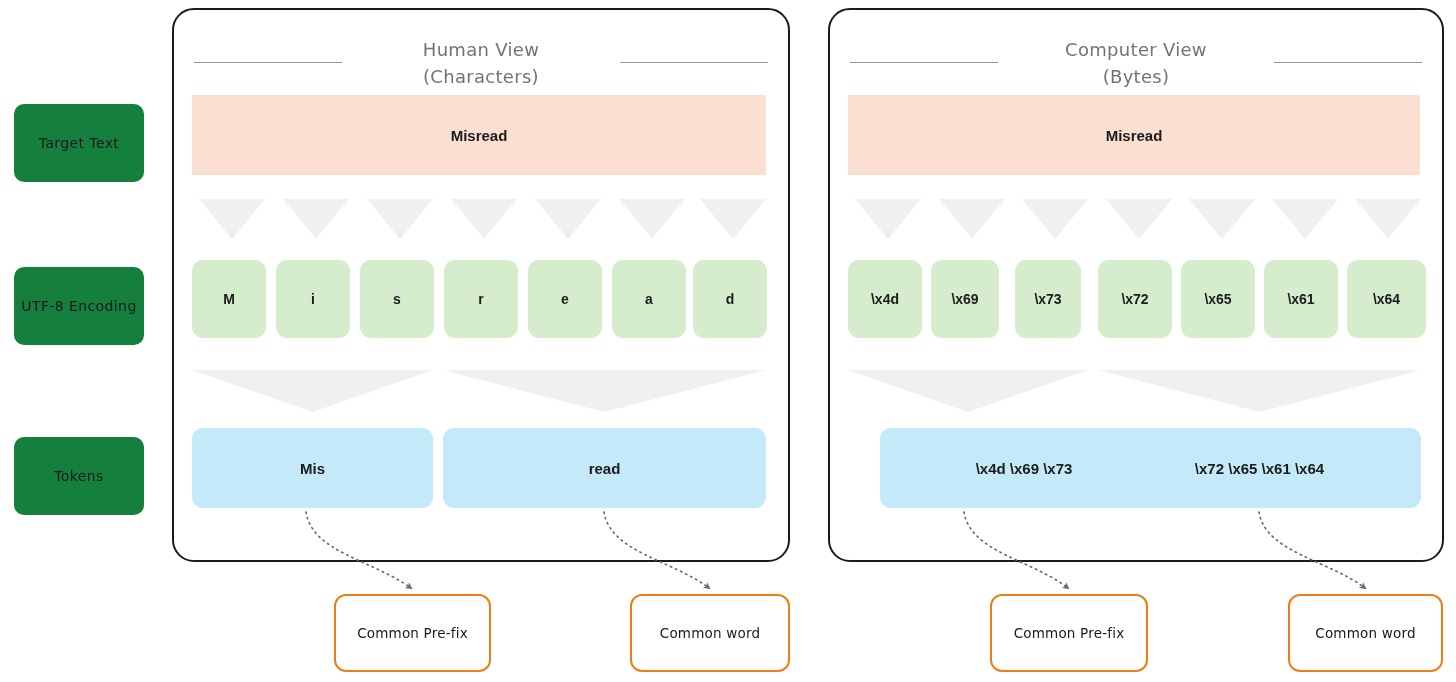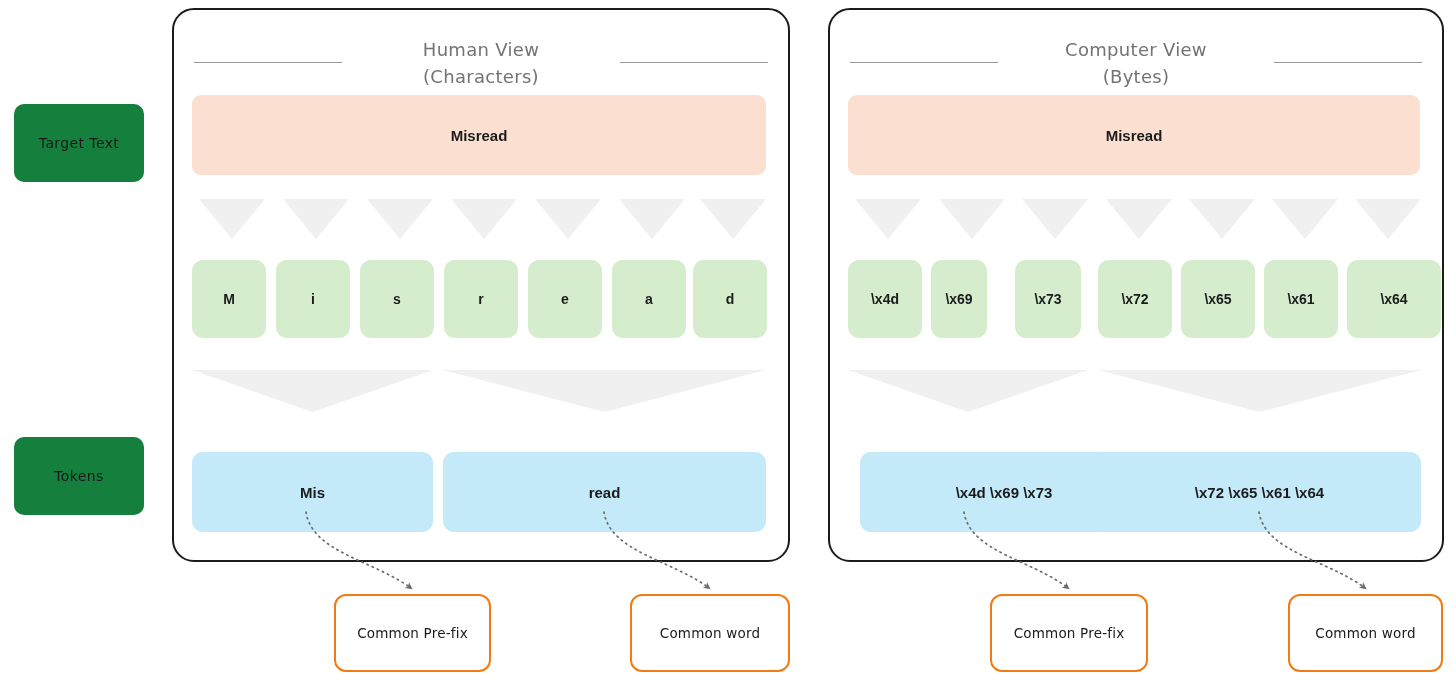--- a/index.html
+++ b/index.html
@@ -79,21 +79,21 @@
     letter-spacing: 0.3px;
     white-space: pre-line;
   }
 
   
   .target-bar {
     position: absolute;
     top: 95px;
     height: 80px;
     background: #fbe0d2;
-    border-radius: 9px;
+    border-radius: 1px;
     display: flex;
     align-items: center;
     justify-content: center;
     color: #1b1b1b;
     font-family: "Liberation Sans", sans-serif;
     font-weight: bold;
     font-size: 15px;
   }
 
   
@@ -143,21 +143,20 @@
     height: 80px;
     background: #c4e9f8;
     border-radius: 11px;
     display: flex;
     align-items: center;
     justify-content: center;
     color: #1b1b1b;
     font-family: "Liberation Sans", sans-serif;
     font-weight: bold;
     font-size: 15px;
-    margin-top: 24px;
   }
 
   
   .callout {
     position: absolute;
     top: 594px;
     height: 78px;
     background: #ffffff;
     border: 2.5px solid #f07c13;
     border-radius: 12px;
@@ -180,20 +179,24 @@
   }
 </style>
 </head>
 <body>
 
 <div class="stage">
 
   <div class="row-label target">
     <span>Target
 Text</span>
+  </div>
+  <div class="row-label utf8">
+    <span>UTF-8
+Encoding</span>
   </div>
   <div class="row-label tokens">
     <span>Tokens</span>
   </div>
 
   <div class="panel human">
     <div class="panel-head">
       <div class="rule left"></div>
       <div class="rule right"></div>
       <div class="panel-title">Human View
@@ -273,43 +276,43 @@
     <div class="tri-down" style="left:1022px;width:66px;"></div>
     <div class="tri-down" style="left:1106px;width:66px;"></div>
     <div class="tri-down" style="left:1189px;width:66px;"></div>
     <div class="tri-down" style="left:1272px;width:66px;"></div>
     <div class="tri-down" style="left:1355px;width:66px;"></div>
   </div>
 
   <div class="cell byte" style="left:848px;width:74px;">
     <span>\x4d</span>
     </div>
-  <div class="cell byte" style="left:931px;width:56px;">
+  <div class="cell byte" style="left:931px;width:68px;">
     <span>\x69</span>
     </div>
   <div class="cell byte" style="left:1015px;width:66px;">
     <span>\x73</span>
     </div>
   <div class="cell byte" style="left:1098px;width:74px;">
     <span>\x72</span>
     </div>
   <div class="cell byte" style="left:1181px;width:74px;">
     <span>\x65</span>
     </div>
   <div class="cell byte" style="left:1264px;width:74px;">
     <span>\x61</span>
     </div>
-  <div class="cell byte" style="left:1347px;width:94px;">
+  <div class="cell byte" style="left:1347px;width:79px;">
     <span>\x64</span>
     </div>
 
   <div class="funnel" style="left:848px;width:240px;"></div>
   <div class="funnel" style="left:1098px;width:323px;"></div>
 
-  <div class="token" style="left:860px;width:288px;">
+  <div class="token" style="left:880px;width:288px;">
     <span>\x4d \x69 \x73</span>
     </div>
   <div class="token" style="left:1098px;width:323px;">
     <span>\x72 \x65 \x61 \x64</span>
     </div>
 
   <div class="callout" style="left:990px;width:158px;">
     <span>Common Pre-fix</span>
     </div>
   <div class="callout" style="left:1288px;width:155px;">

